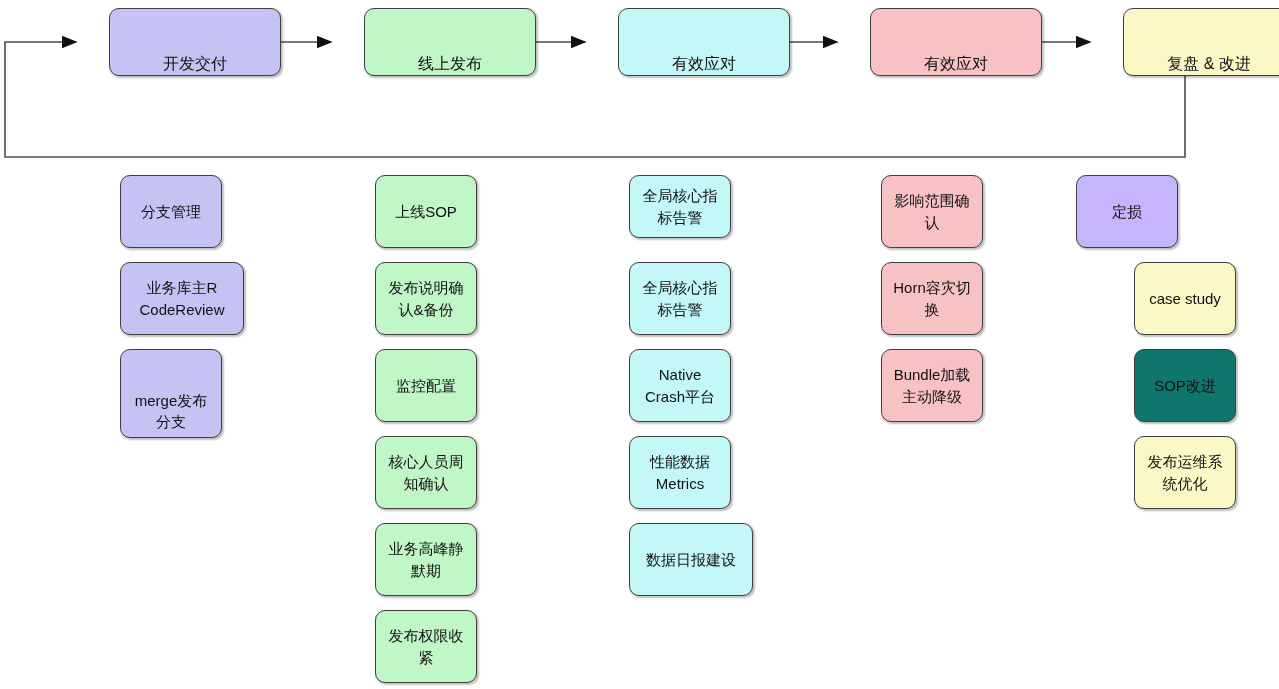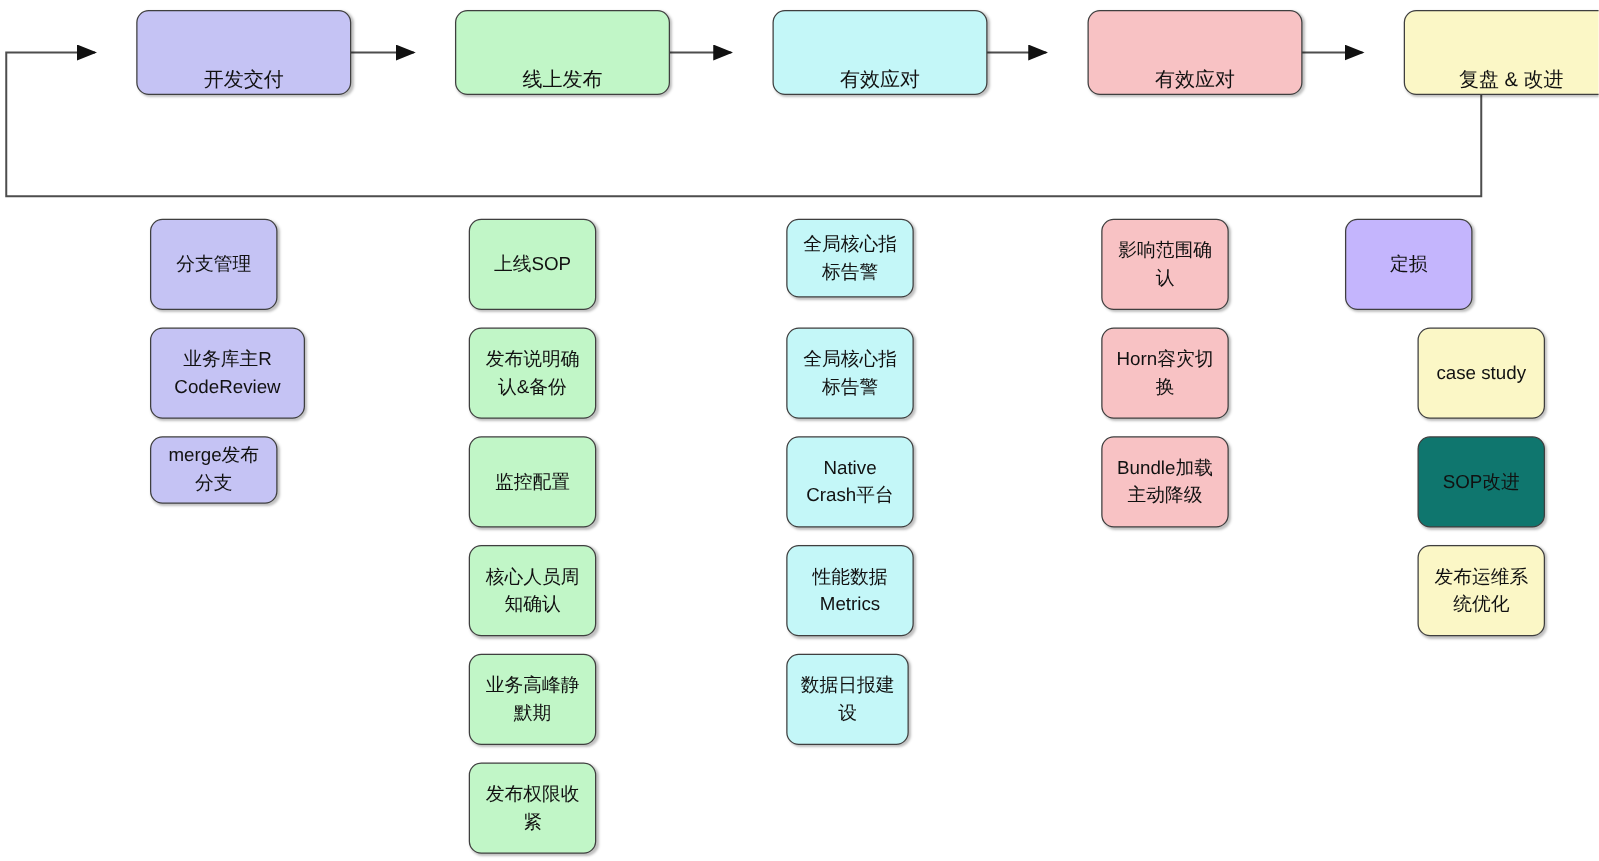--- a/index.html
+++ b/index.html
@@ -43,21 +43,21 @@
 
 <div class="stage-box" style="left: 85px; top: 8px; width: 172px; height: 68px; background: rgb(197, 195, 244); border-color: rgb(63, 63, 63);">
       <span>开发交付</span>
     </div>
     <div class="item-box" style="left: 120px; top: 175px; width: 102px; height: 73px; background: rgb(197, 195, 244); border-color: rgb(63, 63, 63);">
       <span>分支管理</span>
     </div>
     <div class="item-box" style="left: 120px; top: 262px; width: 124px; height: 73px; background: rgb(197, 195, 244); border-color: rgb(63, 63, 63);">
       <span>业务库主R CodeReview</span>
     </div>
-    <div class="item-box" style="left: 120px; top: 349px; width: 102px; height: 54px; background: rgb(197, 195, 244); border-color: rgb(63, 63, 63);">
+    <div class="item-box" style="left: 120px; top: 349px; width: 102px; height: 89px; background: rgb(197, 195, 244); border-color: rgb(63, 63, 63); align-items: flex-end;">
       <span>merge发布分支</span>
     </div>
     <div class="stage-box" style="left: 340px; top: 8px; width: 172px; height: 68px; background: rgb(193, 246, 199); border-color: rgb(63, 63, 63);">
       <span>线上发布</span>
     </div>
     <div class="item-box" style="left: 375px; top: 175px; width: 102px; height: 73px; background: rgb(193, 246, 199); border-color: rgb(63, 63, 63);">
       <span>上线SOP</span>
     </div>
     <div class="item-box" style="left: 375px; top: 262px; width: 102px; height: 73px; background: rgb(193, 246, 199); border-color: rgb(63, 63, 63);">
       <span>发布说明确认&amp;备份</span>
@@ -82,21 +82,21 @@
     </div>
     <div class="item-box" style="left: 629px; top: 262px; width: 102px; height: 73px; background: rgb(196, 247, 248); border-color: rgb(63, 63, 63);">
       <span>全局核心指标告警</span>
     </div>
     <div class="item-box" style="left: 629px; top: 349px; width: 102px; height: 73px; background: rgb(196, 247, 248); border-color: rgb(63, 63, 63);">
       <span>Native Crash平台</span>
     </div>
     <div class="item-box" style="left: 629px; top: 436px; width: 102px; height: 73px; background: rgb(196, 247, 248); border-color: rgb(63, 63, 63);">
       <span>性能数据Metrics</span>
     </div>
-    <div class="item-box" style="left: 629px; top: 523px; width: 98px; height: 73px; background: rgb(196, 247, 248); border-color: rgb(63, 63, 63);">
+    <div class="item-box" style="left: 629px; top: 523px; width: 124px; height: 73px; background: rgb(196, 247, 248); border-color: rgb(63, 63, 63);">
       <span>数据日报建设</span>
     </div>
     <div class="stage-box" style="left: 846px; top: 8px; width: 172px; height: 68px; background: rgb(248, 194, 196); border-color: rgb(63, 63, 63);">
       <span>有效应对</span>
     </div>
     <div class="item-box" style="left: 881px; top: 175px; width: 102px; height: 73px; background: rgb(248, 194, 196); border-color: rgb(63, 63, 63);">
       <span>影响范围确认</span>
     </div>
     <div class="item-box" style="left: 881px; top: 262px; width: 102px; height: 73px; background: rgb(248, 194, 196); border-color: rgb(63, 63, 63);">
       <span>Horn容灾切换</span>

